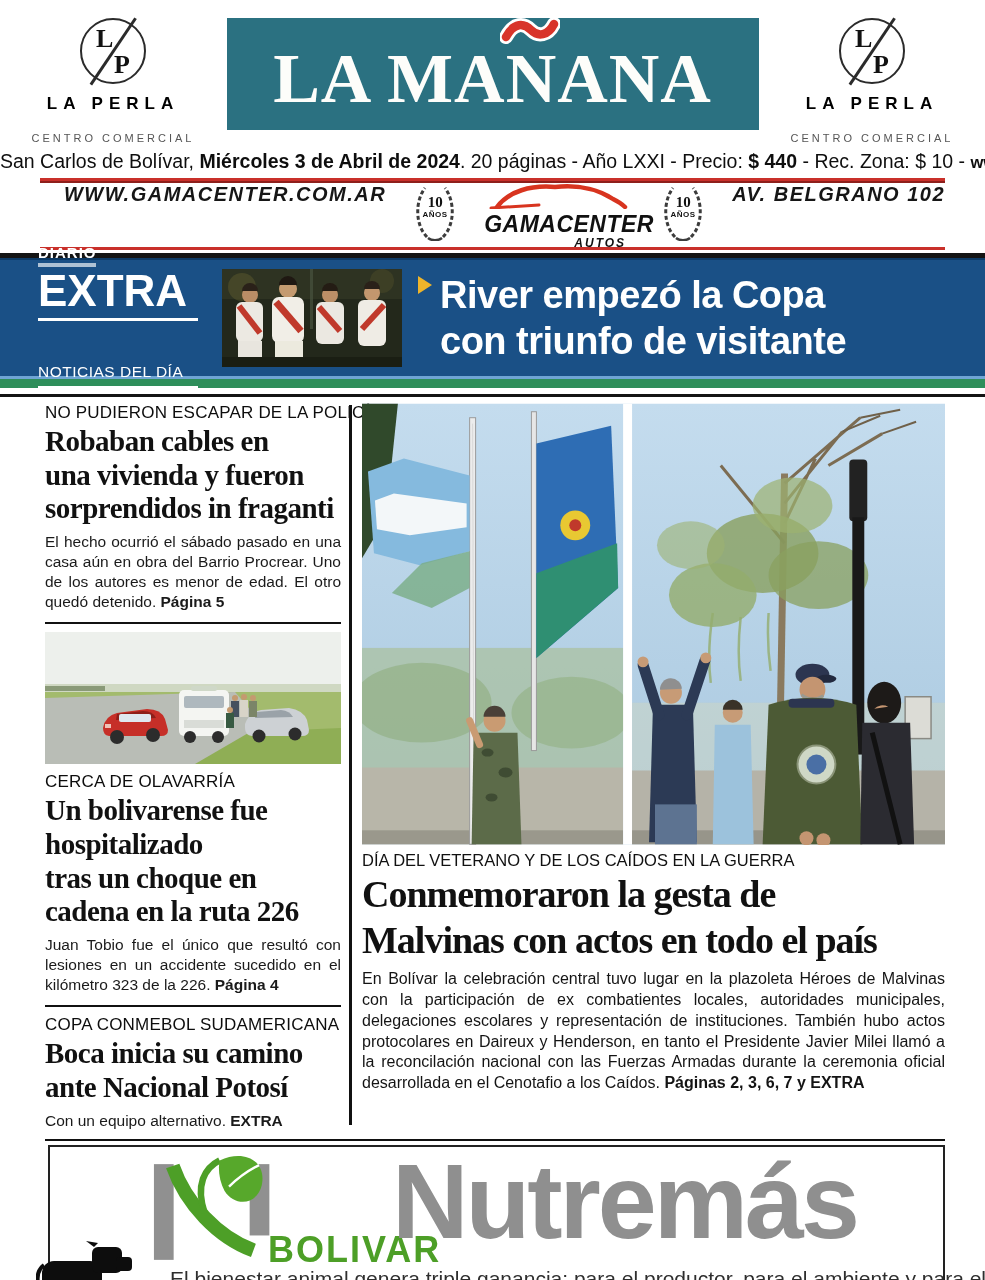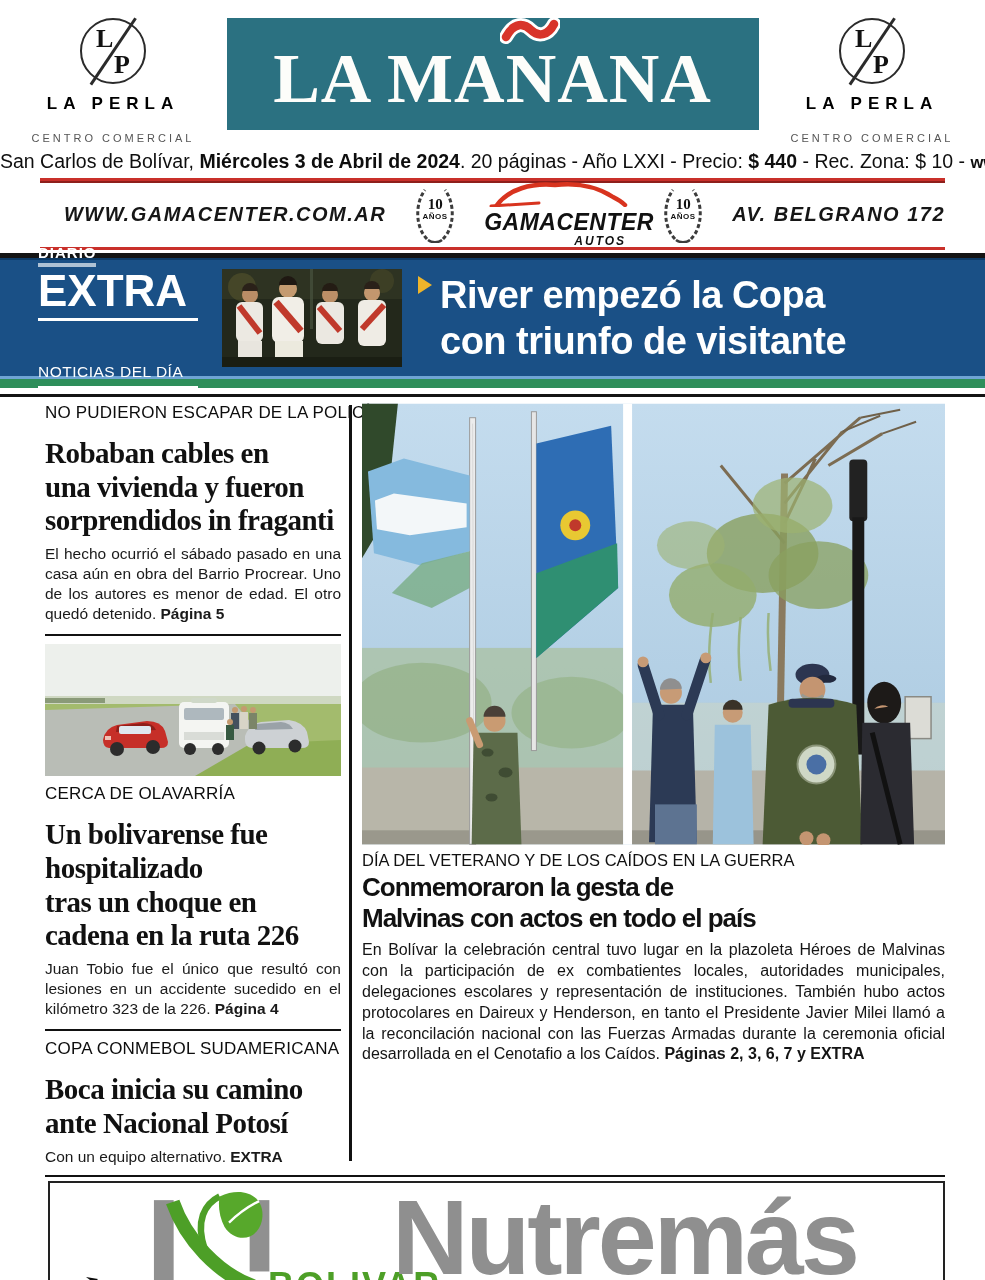--- a/index.html
+++ b/index.html
@@ -21,21 +21,21 @@
   .mast-n { position:relative; display:inline-block; }
   .mast-tilde { position:absolute; left:-6px; top:-26px; width:60px; height:26px; }
 
   
   .dateline { text-align:center; font-size:19.5px; color:#0e0e0e; margin-top:6px; white-space:nowrap; }
   .dateline b { font-weight:bold; }
   .dateline .site { font-size:16.5px; font-weight:bold; }
   .rule-red2 { margin:5px 40px 0 40px; border-top:3px solid #c9302a; border-bottom:2px solid #8e1f1b; height:2px; }
 
   
-  .gama { display:flex; align-items:center; justify-content:center; gap:26px; height:62px;margin-left:24px; }
+  .gama { display:flex; justify-content:center; gap:26px; height:62px;margin-left:24px; }
   .gc-web, .gc-addr { font-size:20px; font-weight:bold; font-style:italic; letter-spacing:1.5px; color:#161616; white-space:nowrap; }
   .laurel { position:relative; width:46px; height:58px; }
   .laurel svg { position:absolute; inset:0; }
   .laurel-txt { position:absolute; inset:0; text-align:center; padding-top:12px; }
   .laurel-num { font-family:"Liberation Serif", serif; font-weight:bold; font-size:15px; line-height:1; }
   .laurel-anos { font-size:8px; font-weight:bold; letter-spacing:.5px; }
   .gc-carblock { text-align:center; position:relative; width:150px; }
   .gc-brand { font-size:23px; font-weight:bold; font-style:italic; letter-spacing:.5px; color:#111; line-height:1; }
   .gc-sub { font-size:12px; font-weight:bold; font-style:italic; text-align:right; padding-right:8px; letter-spacing:2px; }
   .rule-red1 { margin:2px 40px 0 40px; border-top:3px solid #c9302a; }
@@ -58,29 +58,29 @@
   .band-gap { height:6px; background:#fff; }
   .rule-blk1 { border-top:3px solid #141414; }
 
   
   .content { display:flex; padding:6px 40px 0 45px; }
   .colL { width:296px; flex-shrink:0; }
   .coldiv { width:3px; background:#111; margin:2px 10px 6px 8px; }
   .colR { flex:1; min-width:0; }
 
   .kicker { font-size:17px; letter-spacing:.2px; color:#0d0d0d; margin-bottom:2px; white-space:nowrap; }
-  .headL { font-family:"Liberation Serif", serif; font-weight:bold; font-size:29px; line-height:1.16; letter-spacing:-.5px; white-space:pre-line; margin:14px 0 6px 0; }
+  .headL { font-family:"Liberation Serif", serif; font-weight:bold; font-size:29px; line-height:1.16; letter-spacing:-.5px; white-space:pre-line; margin:2px 0 6px 0; }
   .bodyL { font-size:15.5px; line-height:1.3; text-align:justify; color:#1a1a1a; }
   .bodyL b { font-weight:bold; }
   .artrule { border:none; border-top:2.5px solid #111; margin:10px 0 8px 0; }
   .photoL { width:100%; height:132px; margin:4px 0 8px 0; display:block; }
 
   .photoM { width:100%; height:442px; display:block; }
   .capM { font-size:16.5px; margin:6px 0 2px 0; white-space:nowrap; }
-  .headM { font-family:Liberation Sans, sans-serif; font-weight:bold; font-size:26px; line-height:1.2; letter-spacing:-1px; white-space:pre-line; margin:0 0 6px 0; }
+  .headM { font-family:Liberation Serif, serif; font-weight:bold; font-size:38px; line-height:1.2; letter-spacing:-1px; white-space:pre-line; margin:0 0 6px 0; }
   .bodyM { font-size:16px; line-height:1.3; text-align:justify; color:#141414; }
   .bodyM b { font-weight:bold; }
 
   .rule-bottom { border:none; border-top:2.5px solid #111; margin:8px 40px 0 45px; }
 
   
   .ad { position:relative; margin:4px 40px 0 48px; border:2px solid #222; height:172px; background:#fff; }
   .ad-logo-row { position:absolute; left:88px; top:4px; display:flex; align-items:flex-end; }
   .ad-n-svg { width:152px; height:122px; }
   .ad-bolivar { font-size:36px; font-weight:bold; letter-spacing:2px; color:#4d9f27; margin:0 0 2px -22px; }
@@ -160,21 +160,21 @@
         <path d="M15,54 C3,42 3,18 13,5" fill="none" stroke="#3c3c3c" stroke-width="3" stroke-dasharray="4 2.5"></path>
         <path d="M31,54 C43,42 43,18 33,5" fill="none" stroke="#3c3c3c" stroke-width="3" stroke-dasharray="4 2.5"></path>
         <path d="M16,55 C20,58 26,58 30,55" fill="none" stroke="#3c3c3c" stroke-width="2.5"></path>
       </svg>
       <div class="laurel-txt">
         <div class="laurel-num">10</div>
         <div class="laurel-anos">AÑOS</div>
       </div>
     </div>
 
-    <div class="gc-addr">AV. BELGRANO 172</div>
+    <div class="gc-addr">AV. BELGRANO 102</div>
   </div>
 
   <div class="rule-red1"></div>
   <div class="rule-blk2"></div>
 
   <div class="banner">
     <div class="extra-logo">
       <div class="extra-diario">DIARIO</div>
       <div class="extra-subbar"></div>
       <div class="extra-word">EXTRA</div>

